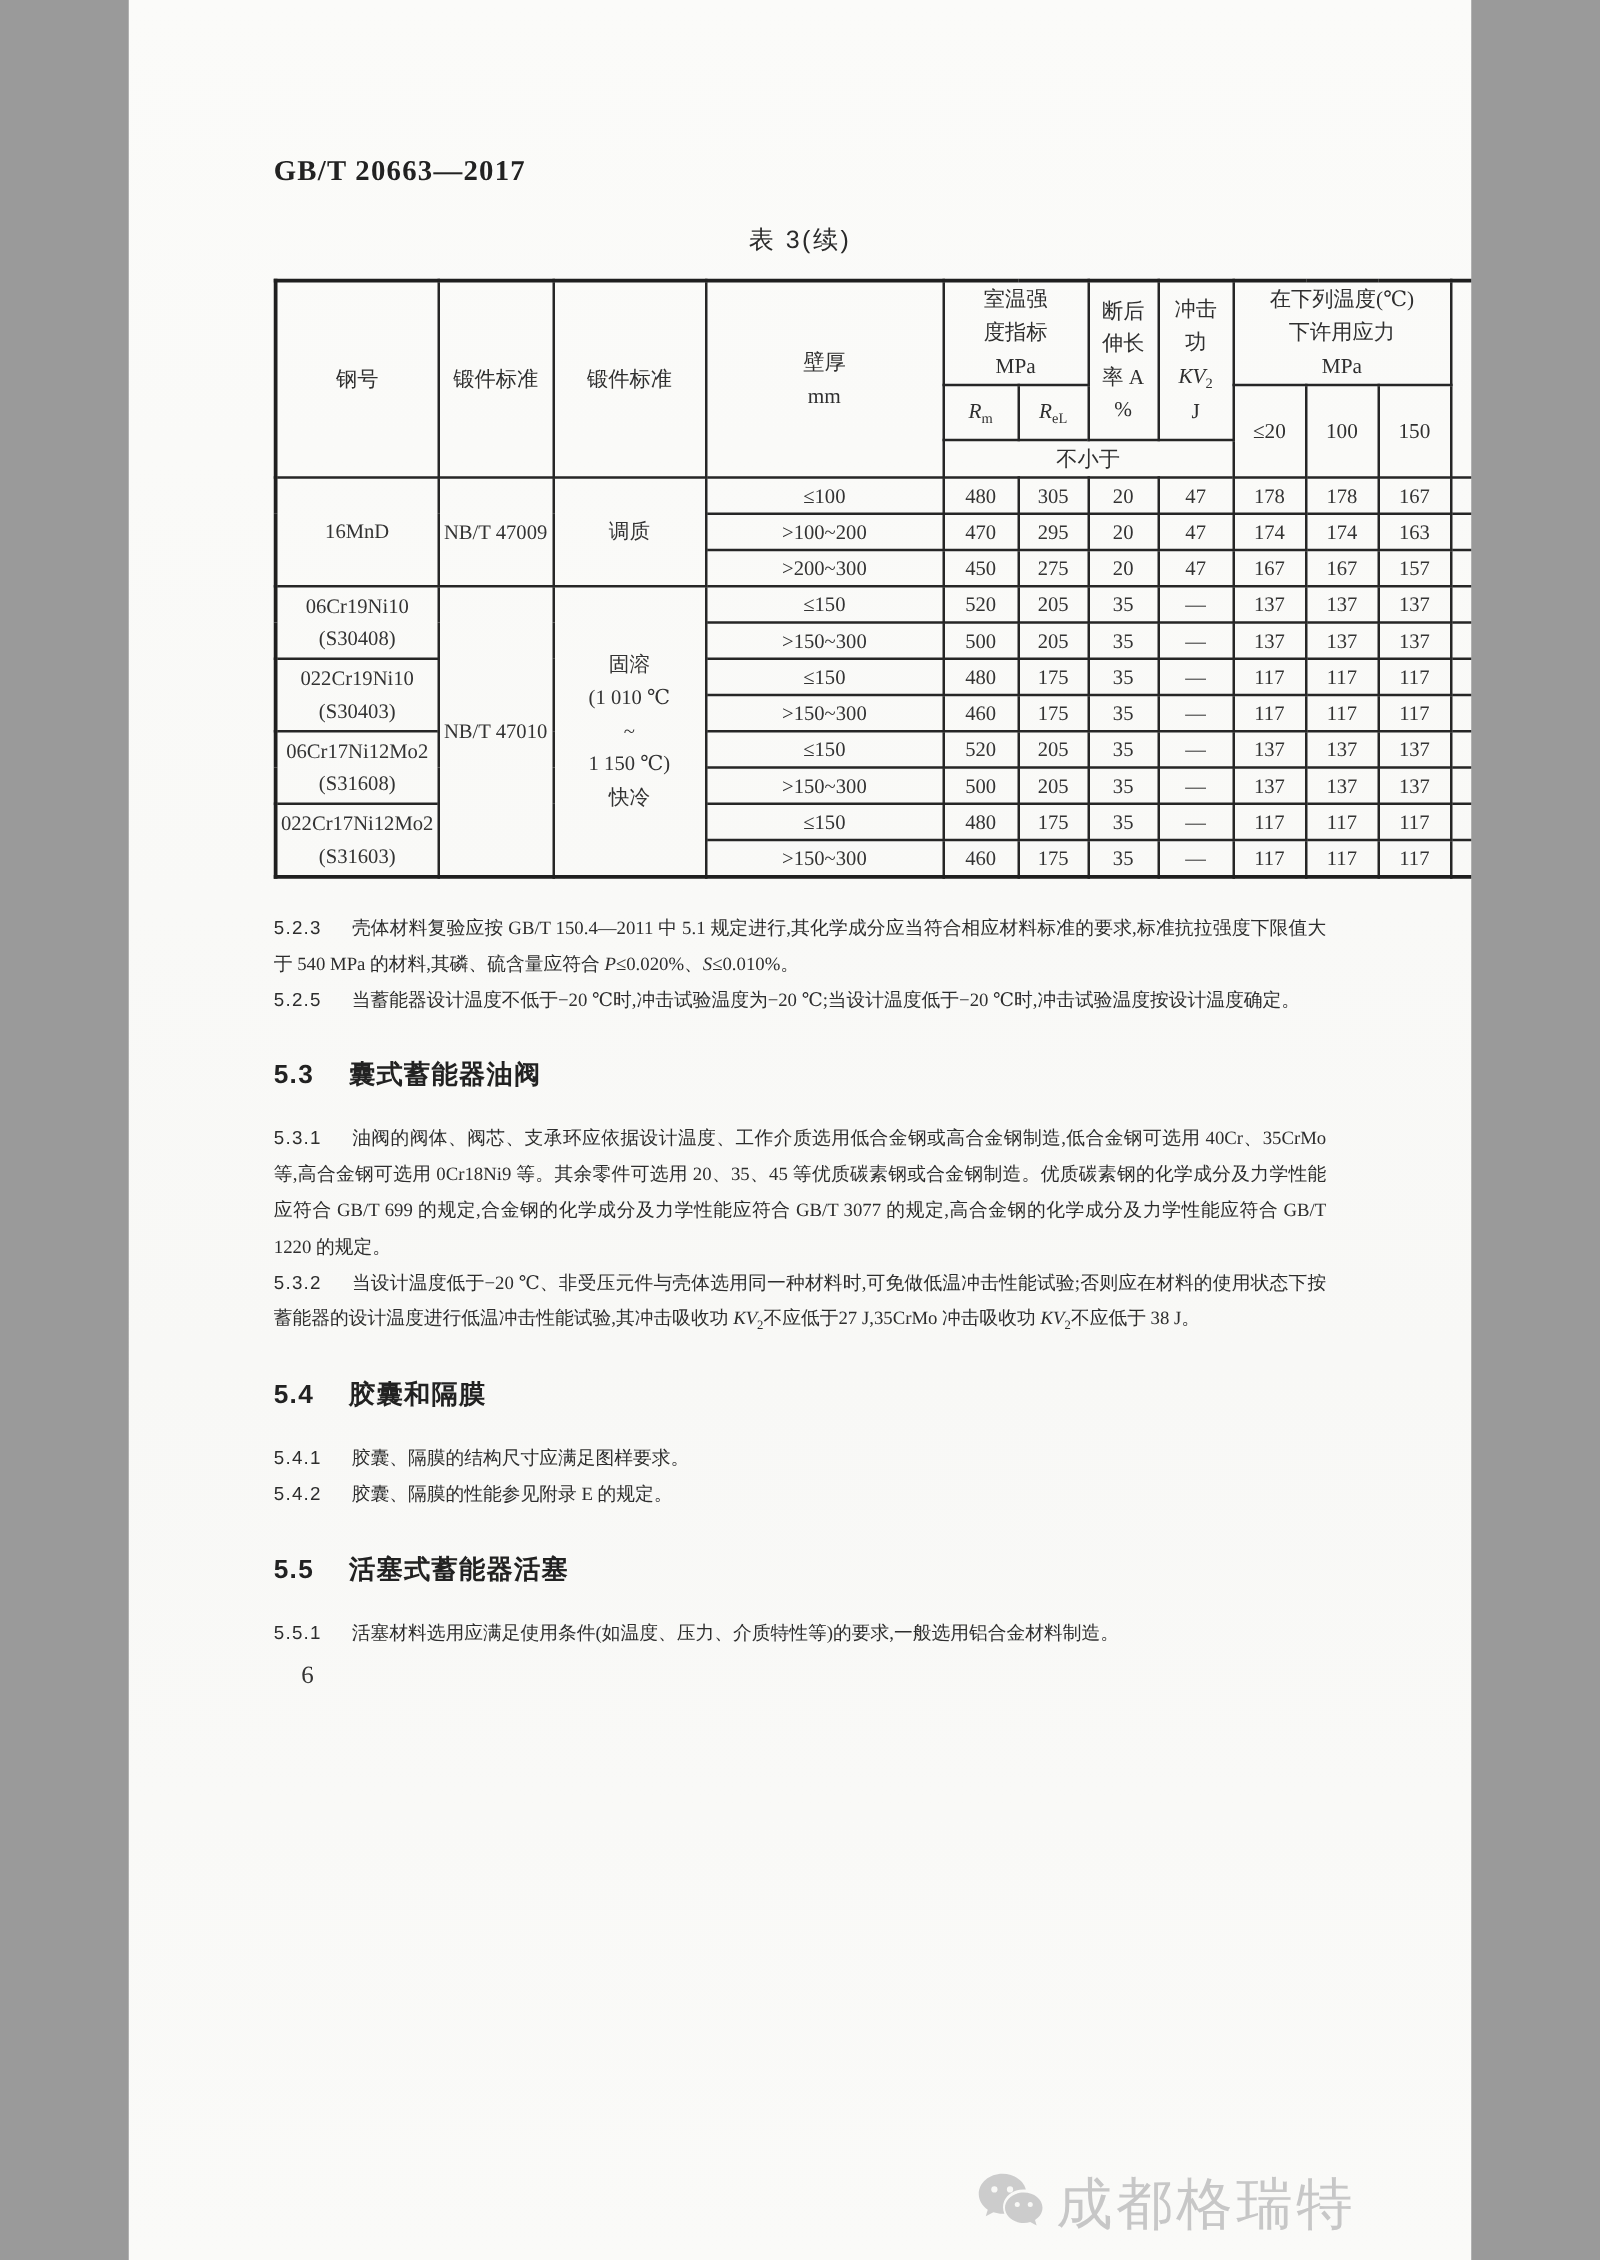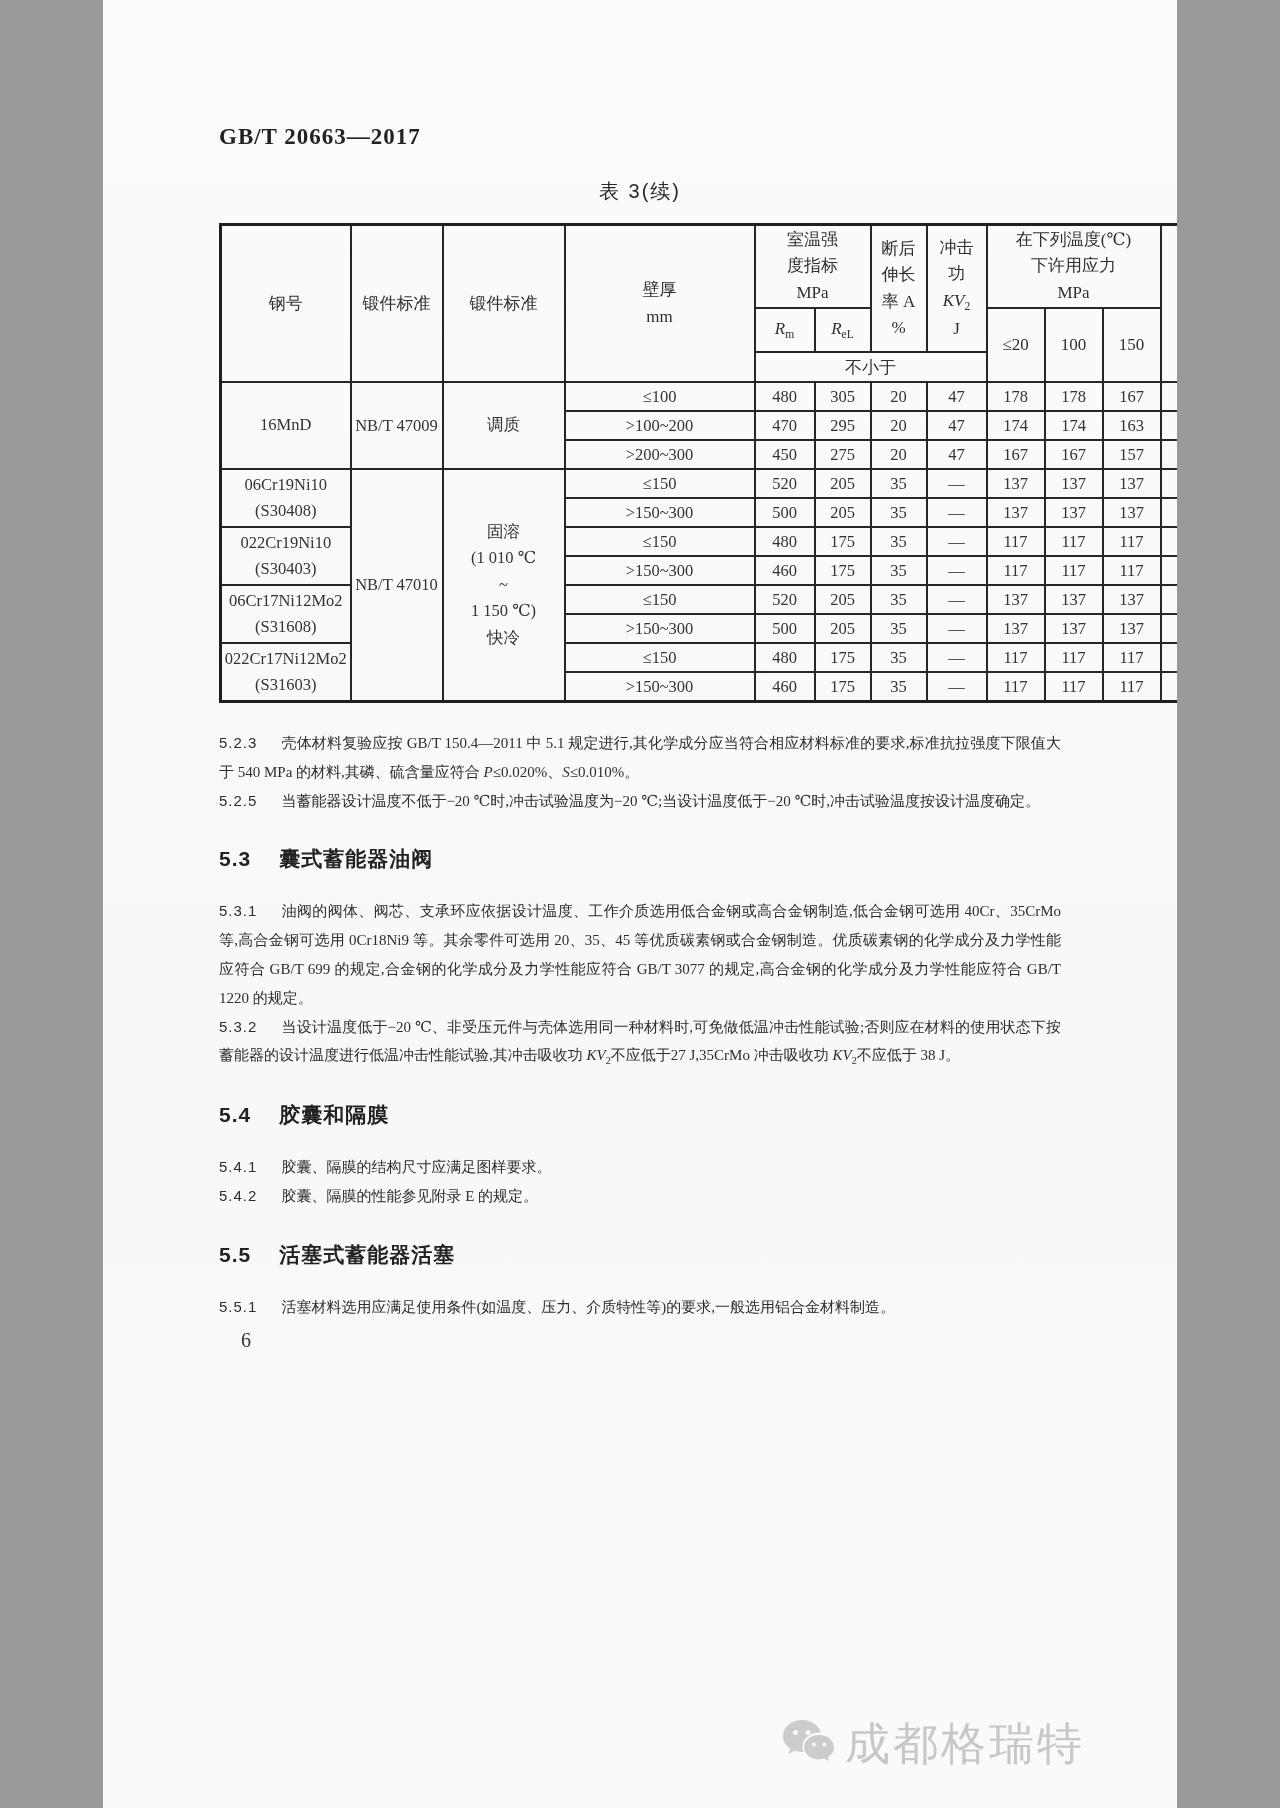--- a/index.html
+++ b/index.html
@@ -77,21 +77,21 @@
   }
   .sec-head .clause-num{font-weight:bold;margin-right:28px;}
   .page-num{
     font-size:20px;
     margin-top:8px;
     padding-left:22px;
     color:#333;
   }
   .watermark{
     position:absolute;
-    right:92px;bottom:34px;
+    right:92px;bottom:15px;
     display:flex;align-items:center;gap:8px;
   }
   .wm-text{
     font-family:"Liberation Sans","DejaVu Sans",sans-serif;
     font-size:45px;
     color:#c7c7c7;
     letter-spacing:3px;
   }
 </style>
 </head>

